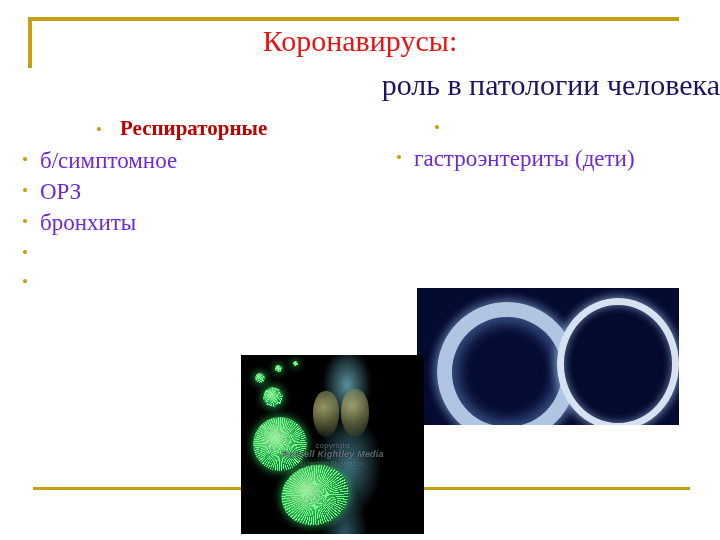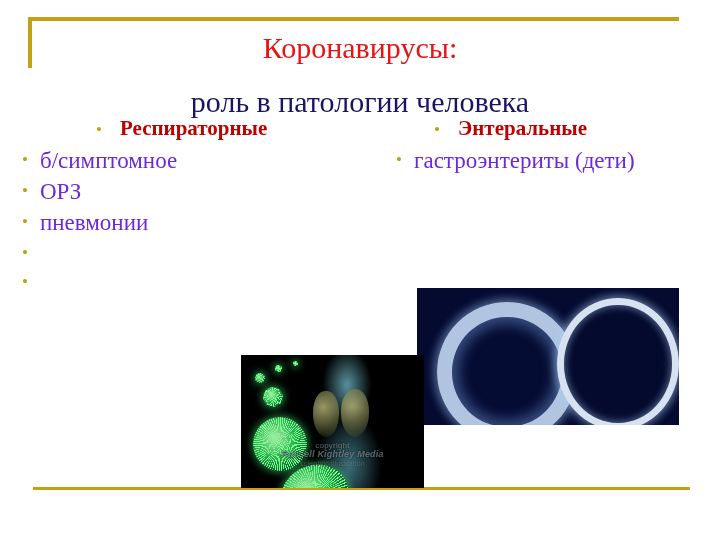--- a/index.html
+++ b/index.html
@@ -47,38 +47,39 @@
     top: 487px;
     width: 657px;
     height: 3px;
     background: #c3a014;
   }
 
   
   .title-block {
     position: absolute;
     left: 0;
-    top: 31px;
+    top: 24px;
     width: 720px;
     text-align: center;
     line-height: 1.12;
   }
   .title-line1 {
     display: block;
     color: #e81313;
     font-size: 30px;
     font-weight: 400;
     letter-spacing: 0px;
   }
   .title-line2 {
     display: block;
     color: #1b1464;
     font-size: 30px;
     font-weight: 400;
-    margin-top: 20px;
+    margin-top: 10px;
+    text-align: right;
   }
 
   
   .col {
     position: absolute;
     top: 116px;
   }
   .col-left  { left: 22px;  width: 330px; }
   .col-right { left: 386px; width: 320px; }
 
@@ -169,21 +170,21 @@
     -webkit-mask-image: radial-gradient(circle, transparent 36%, #000 42%, #000 52%, transparent 58%);
             mask-image: radial-gradient(circle, transparent 36%, #000 42%, #000 52%, transparent 58%);
     opacity: .85;
   }
 
   
   #pic-virus {
     left: 241px;
     top: 355px;
     width: 183px;
-    height: 133px;
+    height: 179px;
     background: #000000;
   }
   #pic-virus .body {
     position: absolute;
     left: 52px; top: -6px;
     width: 108px; height: 200px;
     background:
       radial-gradient(ellipse 34px 52px at 50% 18%, rgba(118,196,212,0.75), rgba(20,70,90,0) 72%),
       radial-gradient(ellipse 44px 70px at 52% 58%, rgba(96,180,200,0.62), rgba(12,50,70,0) 74%),
       radial-gradient(ellipse 30px 60px at 48% 92%, rgba(86,170,195,0.5), rgba(10,40,60,0) 76%);
@@ -251,35 +252,34 @@
     <div class="bullet-row">
       <span class="dot">•</span>
       <span class="bullet-text">б/симптомное</span>
     </div>
     <div class="bullet-row">
       <span class="dot">•</span>
       <span class="bullet-text">ОРЗ</span>
     </div>
     <div class="bullet-row">
       <span class="dot">•</span>
-      <span class="bullet-text">пневмонии</span>
+      <span class="bullet-text">бронхиты</span>
     </div>
     <div class="bullet-row">
       <span class="dot">•</span>
     </div>
     <div class="bullet-row">
       <span class="dot">•</span>
     </div>
   </div>
 
   <div class="col col-right">
 
     <div class="heading-row">
       <span class="dot">•</span>
-      <span class="heading-text">Энтеральные</span>
     </div>
 
     <div class="bullet-row">
       <span class="dot">•</span>
       <span class="bullet-text">гастроэнтериты (дети)</span>
     </div>
   </div>
 
   <div class="picture" id="pic-rings">
     <div class="fuzz"></div>

